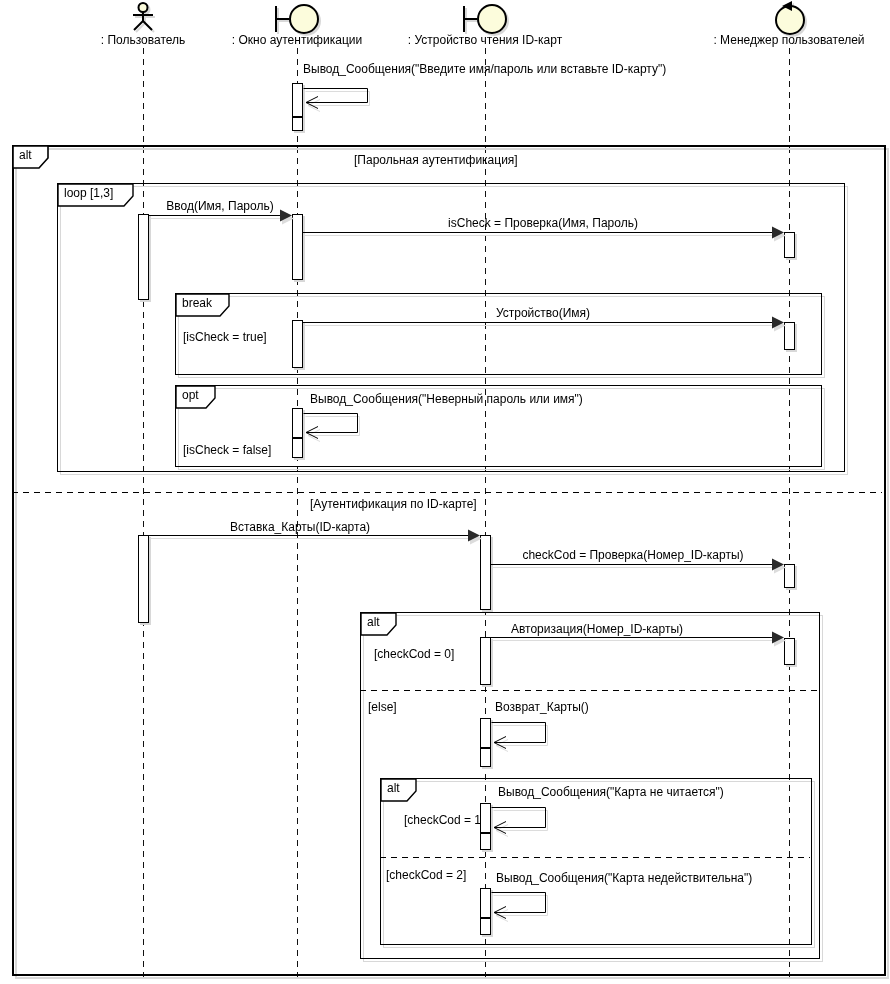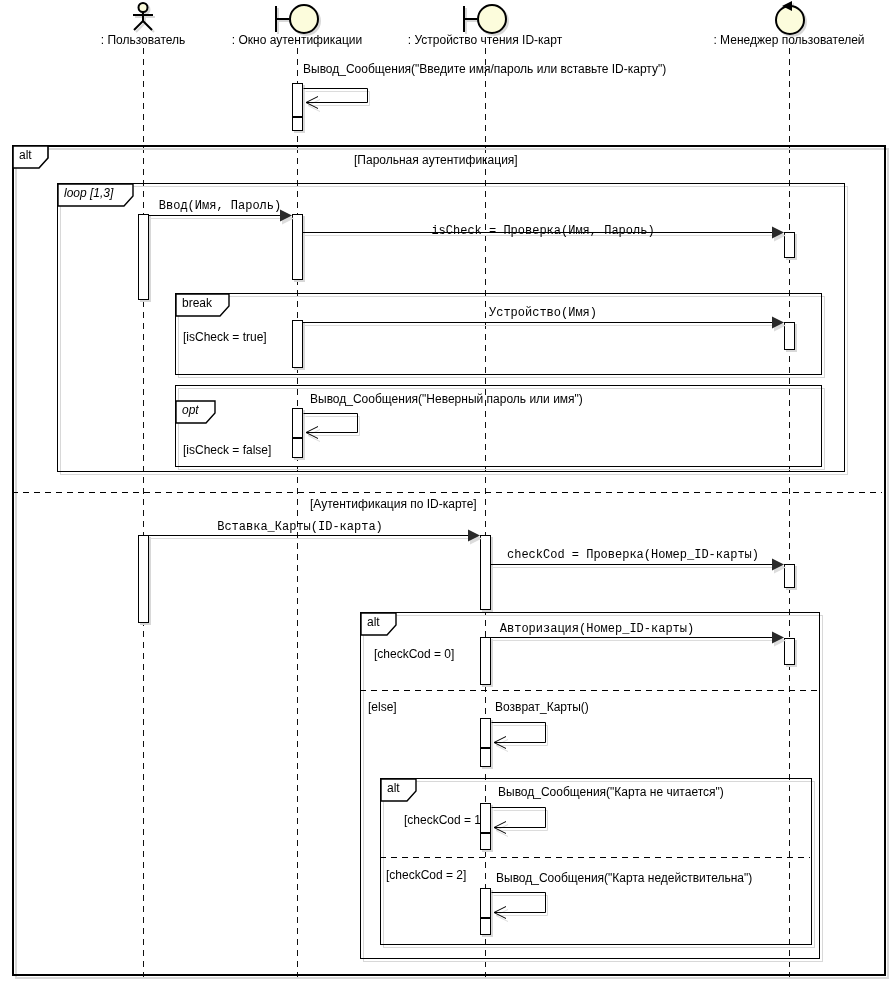--- a/index.html
+++ b/index.html
@@ -25,21 +25,21 @@
   .pentagon .op{position:absolute;left:7px;top:3px;font-size:12px;white-space:nowrap;}
 
   .guard{position:absolute;font-size:12px;white-space:nowrap;}
 
   
   .act{position:absolute;width:11px;background:#fff;border:1px solid #000;
        box-sizing:border-box;box-shadow:2px 2px 0 #d8d8d8;}
 
   
   .msg-label{position:absolute;font-size:12px;white-space:nowrap;}
-  .msg-label.centered{transform:translateX(-50%);font-family:Liberation Mono, monospace;}
+  .msg-label.centered{transform:translateX(-50%);}
 
   .arrows{position:absolute;left:0;top:0;filter:drop-shadow(2px 3px 0 #dcdcdc);}
 </style>
 </head>
 <body>
 
 <div class="canvas">
 
   <div class="lifeline" style="left:143px;"></div>
   <div class="lifeline" style="left:297px;"></div>
@@ -88,33 +88,33 @@
 
   <div class="frame" style="left:380px;top:778px;width:430px;height:165px;"></div>
   <div class="divider" style="left:380px;top:857px;width:430px;"></div>
 
   <div class="pentagon" style="left:12px;top:145px;">
     <svg width="38" height="25">
         <polygon points="1,1 36,1 36,13 27,23 1,23" fill="#fff" stroke="#000" stroke-width="1.6"></polygon>
       </svg>
     <span class="op">alt</span>
   </div>
-  <div class="pentagon" style="left:57px;top:183px;font-style:italic;">
+  <div class="pentagon" style="left:57px;top:183px;">
     <svg width="78" height="25">
         <polygon points="1,1 76,1 76,13 67,23 1,23" fill="#fff" stroke="#000" stroke-width="1.4"></polygon>
       </svg>
     <span class="op">loop  [1,3]</span>
   </div>
   <div class="pentagon" style="left:175px;top:293px;">
     <svg width="56" height="25">
         <polygon points="1,1 54,1 54,13 45,23 1,23" fill="#fff" stroke="#000" stroke-width="1.4"></polygon>
       </svg>
     <span class="op">break</span>
   </div>
-  <div class="pentagon" style="left:175px;top:400px;font-style:italic;">
+  <div class="pentagon" style="left:175px;top:385px;">
     <svg width="42" height="25">
         <polygon points="1,1 40,1 40,13 31,23 1,23" fill="#fff" stroke="#000" stroke-width="1.4"></polygon>
       </svg>
     <span class="op">opt</span>
   </div>
   <div class="pentagon" style="left:360px;top:612px;">
     <svg width="38" height="25">
         <polygon points="1,1 36,1 36,13 27,23 1,23" fill="#fff" stroke="#000" stroke-width="1.4"></polygon>
       </svg>
     <span class="op">alt</span>
@@ -217,21 +217,21 @@
     </g>
 
     <g stroke="#000" fill="none">
       <path d="M491.5,892.5 H545.5 V912.5 H494"></path>
       <path d="M494,912.5 L506,906.5 M494,912.5 L506,918.5"></path>
     </g>
   </svg>
 
   <div class="msg-label" style="left:303px;top:62px;">Вывод_Сообщения("Введите имя/пароль или вставьте ID-карту")</div>
   <div class="msg-label centered" style="left:220px;top:199px;">Ввод(Имя, Пароль)</div>
-  <div class="msg-label centered" style="left:543px;top:216px;margin-top:8px;">isCheck = Проверка(Имя, Пароль)</div>
+  <div class="msg-label centered" style="left:543px;top:216px;">isCheck = Проверка(Имя, Пароль)</div>
   <div class="msg-label centered" style="left:543px;top:306px;">Устройство(Имя)</div>
   <div class="msg-label" style="left:310px;top:392px;">Вывод_Сообщения("Неверный пароль или имя")</div>
   <div class="msg-label centered" style="left:300px;top:520px;">Вставка_Карты(ID-карта)</div>
   <div class="msg-label centered" style="left:633px;top:548px;">checkCod = Проверка(Номер_ID-карты)</div>
   <div class="msg-label centered" style="left:597px;top:622px;">Авторизация(Номер_ID-карты)</div>
   <div class="msg-label" style="left:495px;top:700px;">Возврат_Карты()</div>
   <div class="msg-label" style="left:498px;top:785px;">Вывод_Сообщения("Карта не читается")</div>
   <div class="msg-label" style="left:496px;top:871px;">Вывод_Сообщения("Карта недействительна")</div>
 
 </div>

